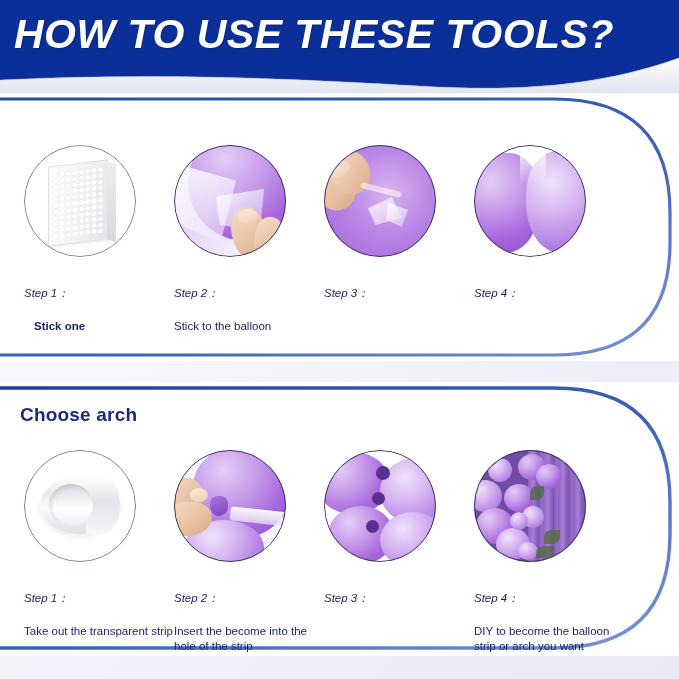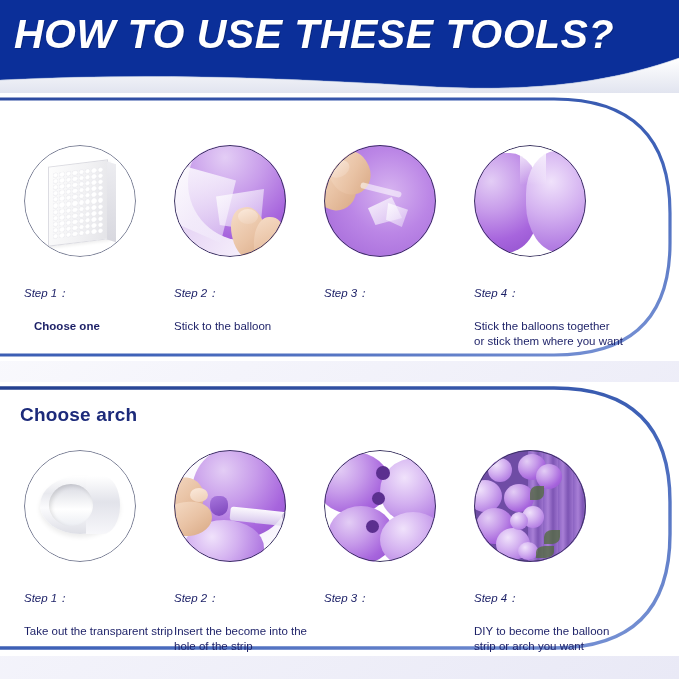--- a/index.html
+++ b/index.html
@@ -253,21 +253,21 @@
                   <i></i>
                   <i></i>
                   <i></i>
               </div>
             </div>
           </div>
           <div class="circle-outline"></div>
         </div>
         <div class="caption bold" style="top:126px;width:150px;">
           <span class="num">Step 1：</span>
-          <span class="desc">Choose  one</span>
+          <span class="desc">Stick  one</span>
         </div>
       </div>
 
       <div class="step" style="left:180px;top:52px;">
         <div class="circle">
           <div class="art" style="background:linear-gradient(120deg,#efe3f8 0%,#e7d6f5 35%,#ffffff 100%);">
             <div class="bal" style="left:14px;top:-20px;width:116px;height:116px;border-radius:50%;"></div>
             <div class="film" style="left:-8px;top:18px;width:70px;height:80px;clip-path:polygon(10% 0,100% 22%,78% 100%,0 70%);"></div>
             <div class="film" style="left:42px;top:44px;width:48px;height:42px;clip-path:polygon(0 18%,100% 0,92% 100%,8% 86%);opacity:.85;"></div>
             <div class="finger" style="left:58px;top:62px;width:34px;height:54px;transform:rotate(-12deg);"></div>
@@ -303,22 +303,20 @@
         <div class="circle">
           <div class="art" style="background:#ffffff;">
             <div class="bal" style="left:-6px;top:8px;width:72px;height:100px;border-radius:50% 42% 48% 50%;"></div>
             <div class="bal lite" style="left:52px;top:6px;width:72px;height:102px;border-radius:42% 50% 50% 48%;"></div>
             <div style="position:absolute;left:46px;top:0;width:26px;height:40px;background:linear-gradient(180deg,#ffffff,rgba(255,255,255,0));"></div>
           </div>
           <div class="circle-outline dark"></div>
         </div>
         <div class="caption" style="top:126px;width:175px;">
           <span class="num">Step 4：</span>
-          <span class="desc">Stick the balloons together
-or stick them where you want</span>
         </div>
       </div>
     </div>
   </div>
 
   <div class="panel" id="panel2">
     <svg class="panelsvg" width="685" height="274" viewBox="0 0 685 274">
       <defs>
         <linearGradient id="pb2" x1="0" y1="0" x2="1" y2="1">
           <stop offset="0%" stop-color="#24408f"></stop>

